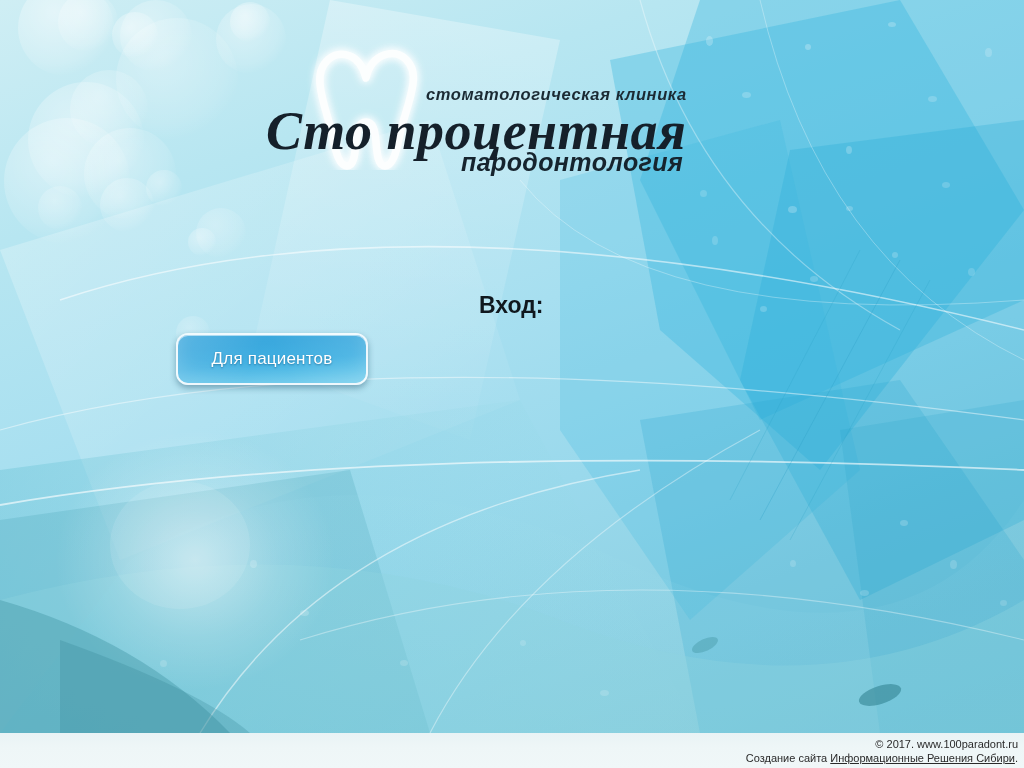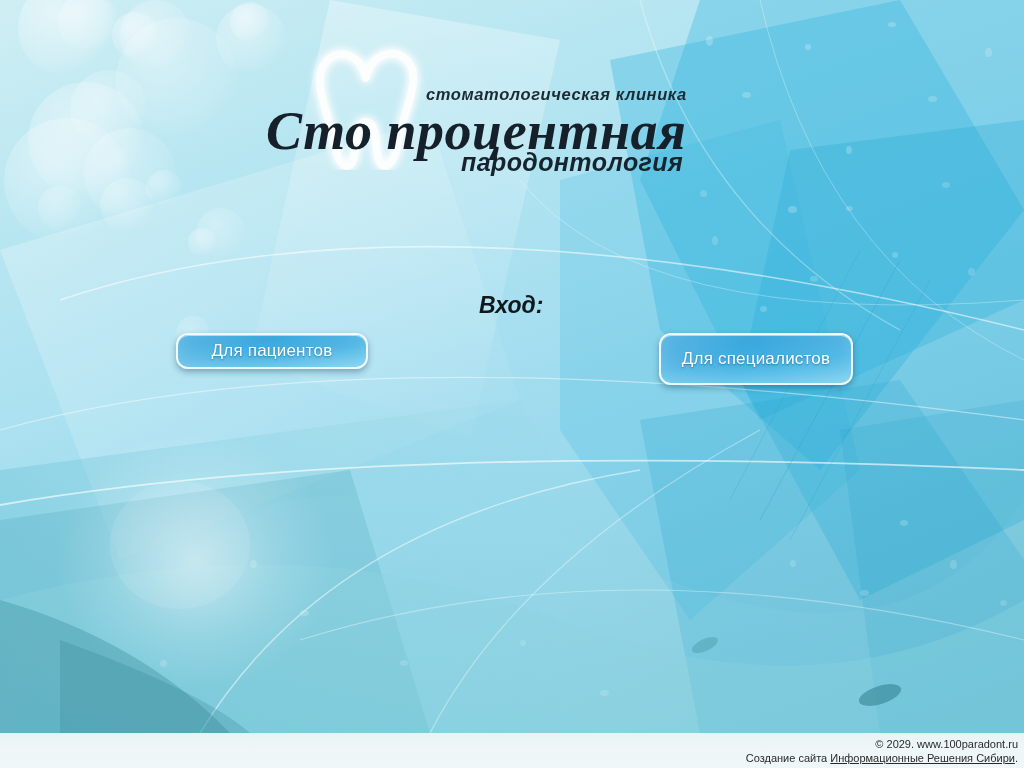--- a/index.html
+++ b/index.html
@@ -102,21 +102,20 @@
     white-space: nowrap;
   }
 
   
   #entry-label {
     position: absolute;
     left: 479px;
     top: 292px;
     font-size: 23px;
     font-weight: bold;
-    font-style: italic;
     color: #10181e;
     white-space: nowrap;
   }
 
   
   .btn {
     position: absolute;
     display: flex;
     align-items: center;
     justify-content: center;
@@ -140,21 +139,21 @@
     content: "";
     position: absolute;
     inset: 0;
     background:
       linear-gradient(115deg, rgba(255,255,255,.16) 0%, rgba(255,255,255,0) 42%),
       linear-gradient(245deg, rgba(255,255,255,.12) 0%, rgba(255,255,255,0) 46%);
     pointer-events: none;
   }
   .btn > span { position: relative; z-index: 2; }
 
-  #btn-patients    { left: 176px; top: 333px; width: 192px; height: 36px; }
+  #btn-patients    { left: 176px; top: 333px; width: 192px; height: 52px; }
   #btn-specialists { left: 659px; top: 333px; width: 194px; height: 52px; }
   #btn-licenses    { left: 415px; top: 404px; width: 196px; height: 54px; }
 
   
   #footer {
     position: absolute;
     left: 0;
     top: 733px;
     width: 1024px;
     height: 35px;
@@ -316,23 +315,20 @@
     <div id="logo-sub-bottom">пародонтология</div>
     <div id="logo-main">Сто процентная</div>
   </div>
 
   <div id="entry-label">Вход:</div>
 
   <div class="btn" id="btn-patients">
     <span>Для пациентов</span>
   </div>
 
-  <div class="btn" id="btn-specialists">
-    <span>Для специалистов</span>
-  </div>
 
 
   <div id="footer">
-    <span class="line">© 2029. www.100paradont.ru</span>
+    <span class="line">© 2017. www.100paradont.ru</span>
     <span class="line"><span>Создание сайта </span><a id="footer-link" href="#">Информационные Решения Сибири</a><span>.</span></span>
   </div>
 
 </div>
 
 </body></html>

